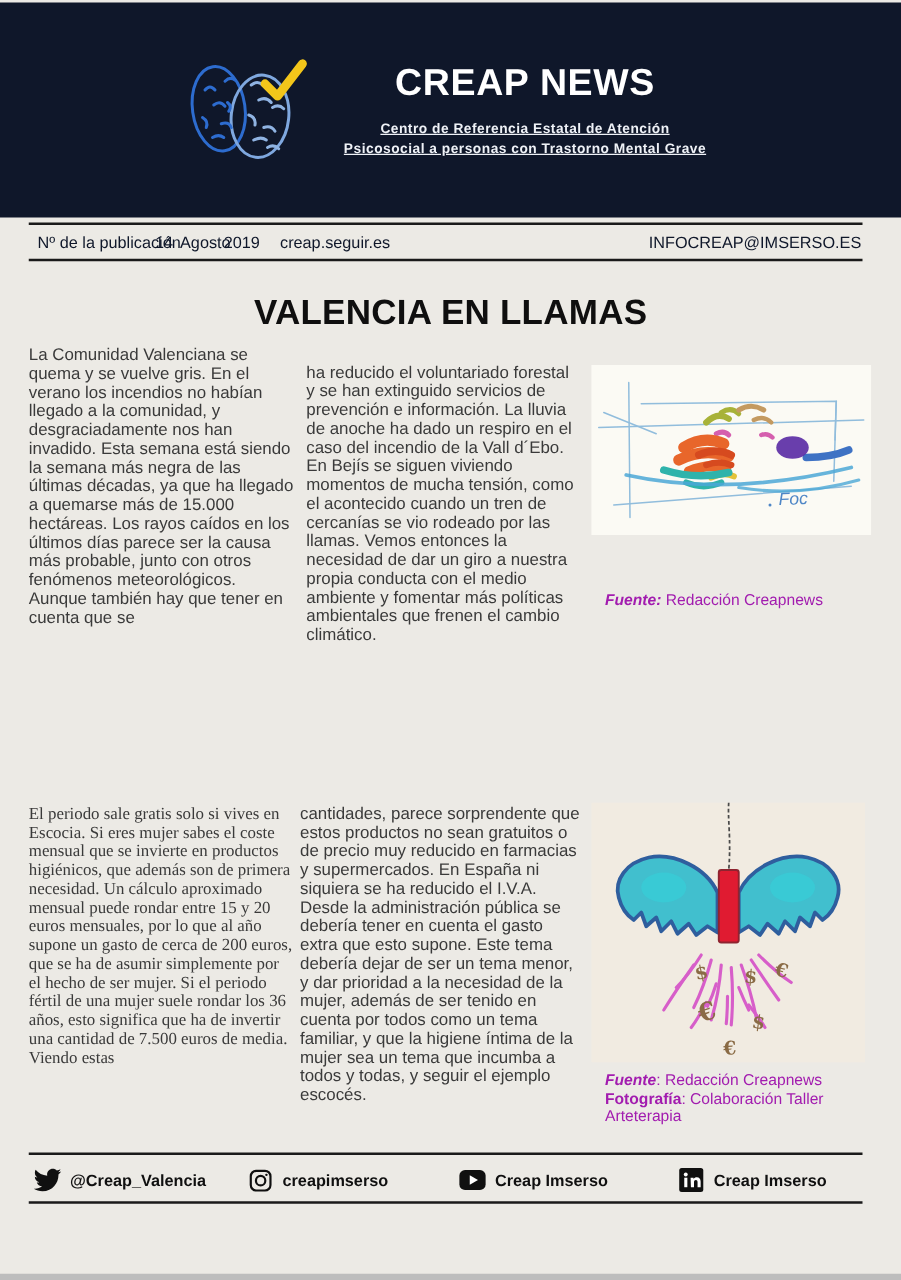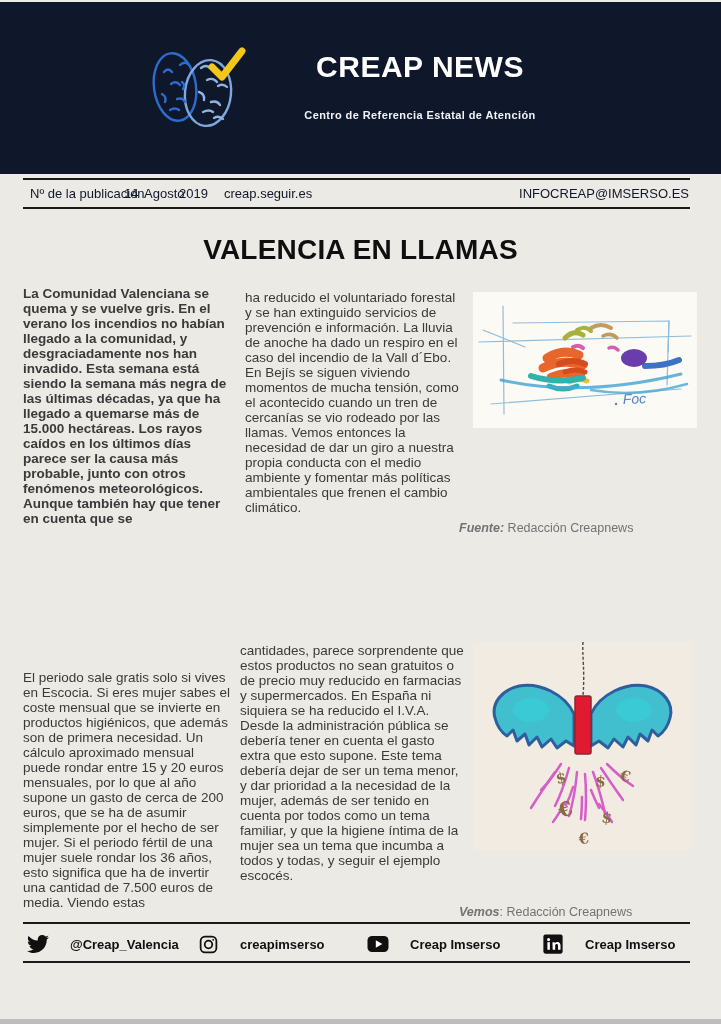--- a/index.html
+++ b/index.html
@@ -10,59 +10,59 @@
     position:relative;overflow:hidden;
     -webkit-font-smoothing:antialiased;
   }
   .page{position:absolute;inset:0;}
 
   
   .banner{position:absolute;left:0;top:2px;width:721px;height:172px;background:#0f172a;}
   .logo{position:absolute;left:146px;top:38px;width:100px;height:100px;}
   .head-text{position:absolute;left:250px;top:50px;width:340px;text-align:center;color:#FFFFFF;}
   .head-title{font-size:30px;font-weight:bold;letter-spacing:.5px;line-height:30px;}
-  .head-sub{margin-top:25px;font-size:11px;font-weight:bold;line-height:16px;letter-spacing:.4px;color:#EFF2F7;}
+  .head-sub{margin-top:13px;font-size:11px;font-weight:bold;line-height:16px;letter-spacing:.4px;color:#EFF2F7;text-decoration:underline;}
 
   
   .rule{position:absolute;left:23px;width:667px;height:2px;background:#1A1A1A;}
   .rule-pub-top{top:178px}.rule-pub-bottom{top:207px}
   .rule-foot-top{top:922px}.rule-foot-bottom{top:961px}
 
   
   .pubrow{position:absolute;top:186px;left:0;width:721px;height:18px;font-size:13px;color:#0f172a;}
   .pubrow span{position:absolute;white-space:nowrap;}
   .pub-label{left:30px}.pub-num{left:124px}.pub-month{left:144px}.pub-year{left:179px}
   .pub-site{left:224px}.pub-mail{right:32px}
 
   
   .headline{position:absolute;left:0;width:721px;margin:0;text-align:center;font-weight:bold;color:#0F0F0F;}
   .headline-1{top:234px;font-size:28px;letter-spacing:.2px;}
   .headline-2{top:587px;font-size:27px;letter-spacing:-.4px;}
 
   
   .col{position:absolute;font-size:13.5px;line-height:15px;color:#3A3A3A;text-align:left;}
-  .a1c1{left:23px;top:286px;width:212px;font-weight:bold;}
+  .a1c1{left:23px;top:276px;width:212px;}
   .a1c2{left:245px;top:290px;width:219px;}
-  .a2c1{left:23px;top:670px;width:212px;}
+  .a2c1{left:23px;top:643px;width:212px;font-family:Liberation Serif, serif;}
   .a2c2{left:240px;top:643px;width:226px;}
 
   
   .figure{position:absolute;margin:0;padding:0;}
   .fig1{left:473px;top:292px;width:224px;height:136px;}
   .fig2{left:473px;top:642px;width:219px;height:208px;}
   .figure svg{display:block;width:100%;height:100%;}
 
   
-  .caption{position:absolute;left:459px;width:236px;font-size:12.5px;line-height:14.5px;color:#737373;margin-top:48px;}
+  .caption{position:absolute;left:484px;width:236px;font-size:12.5px;line-height:14.5px;color:#a21caf;}
   .cap1{top:473px}.cap2{top:857px}
   .cap-it{font-style:italic;font-weight:bold;}
   .cap-b{font-weight:bold;}
 
   
-  .social{position:absolute;top:930px;height:28px;display:flex;align-items:center;gap:20px;
+  .social{position:absolute;top:930px;height:28px;display:flex;align-items:center;gap:6px;
           font-weight:bold;font-size:13px;color:#101010;white-space:nowrap;}
   .s1{left:26px}.s2{left:196px}.s3{left:366px}.s4{left:541px}
   .social .ic{display:inline-flex;width:24px;height:24px;align-items:center;justify-content:center;}
 
   .bottom-strip{position:absolute;left:0;top:1019px;width:721px;height:5px;background:#BDBDBD;}
 </style>
 </head>
 <body>
 
 <div class="page">
@@ -90,20 +90,21 @@
             <path d="M72,46 q5,-3 9,1"></path>
           <path d="M68,78 q5,-3 9,1"></path>
         </g>
         <path d="M66,27 L76,37 L96,11" fill="none" stroke="#F3C61A" stroke-width="7" stroke-linecap="round" stroke-linejoin="round"></path>
       </svg>
     </div>
     <div class="head-text">
       <div class="head-title">CREAP NEWS</div>
       <div class="head-sub">
         <div>Centro de Referencia Estatal de Atención</div>
+        <div>Psicosocial a personas con Trastorno Mental Grave</div>
       </div>
     </div>
   </div>
 
   <div class="rule rule-pub-top"></div>
   <div class="pubrow">
     <span class="pub-label">Nº de la publicación</span>
     <span class="pub-num">14</span>
     <span class="pub-month">Agosto</span>
     <span class="pub-year">2019</span>
@@ -190,21 +191,22 @@
         <text x="122" y="144" font-size="15" transform="rotate(4 122 144)">$</text>
         <text x="146" y="138" font-size="15" transform="rotate(14 146 138)">€</text>
         <text x="88" y="176" font-size="20" transform="rotate(-18 88 176)">€</text>
         <text x="128" y="180" font-size="15" transform="rotate(8 128 180)">$</text>
         <text x="106" y="202" font-size="15" transform="rotate(-4 106 202)">€</text>
       </g>
     </svg>
   </figure>
 
   <div class="caption cap2">
-    <div><span class="cap-it">Vemos</span><span>: Redacción Creapnews</span></div>
+    <div><span class="cap-it">Fuente</span><span>: Redacción Creapnews</span></div>
+    <div><span class="cap-b">Fotografía</span><span>: Colaboración Taller Arteterapia</span></div>
   </div>
 
   <div class="rule rule-foot-top"></div>
 
   <div class="social s1">
     <span class="ic">
       <svg viewBox="0 0 24 24" width="22" height="22">
           <path fill="#101010" d="M23.954 4.569c-.885.389-1.83.654-2.825.775 1.014-.611 1.794-1.574 2.163-2.723-.951.555-2.005.959-3.127 1.184-.896-.959-2.173-1.559-3.591-1.559-2.717 0-4.92 2.203-4.92 4.917 0 .39.045.765.127 1.124C7.691 8.094 4.066 6.13 1.64 3.161c-.427.722-.666 1.561-.666 2.475 0 1.71.87 3.213 2.188 4.096-.807-.026-1.566-.248-2.228-.616v.061c0 2.385 1.693 4.374 3.946 4.827-.413.111-.849.171-1.296.171-.314 0-.615-.03-.916-.086.631 1.953 2.445 3.377 4.604 3.417-1.68 1.319-3.809 2.105-6.102 2.105-.39 0-.779-.023-1.17-.067 2.189 1.394 4.768 2.209 7.557 2.209 9.054 0 13.999-7.496 13.999-13.986 0-.209 0-.42-.015-.63.961-.689 1.8-1.56 2.46-2.548l-.047-.02z"></path>
         </svg>
     </span>

